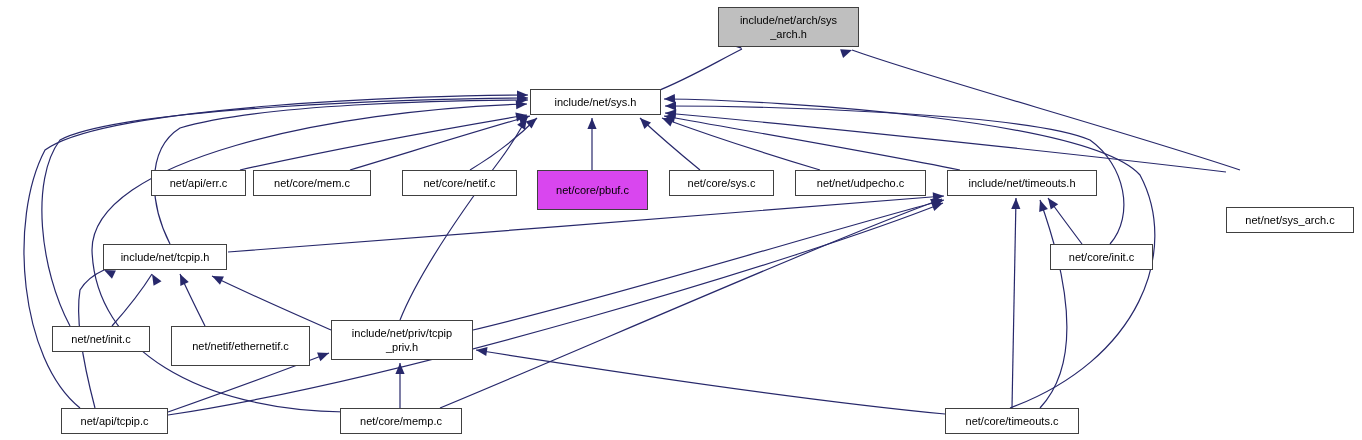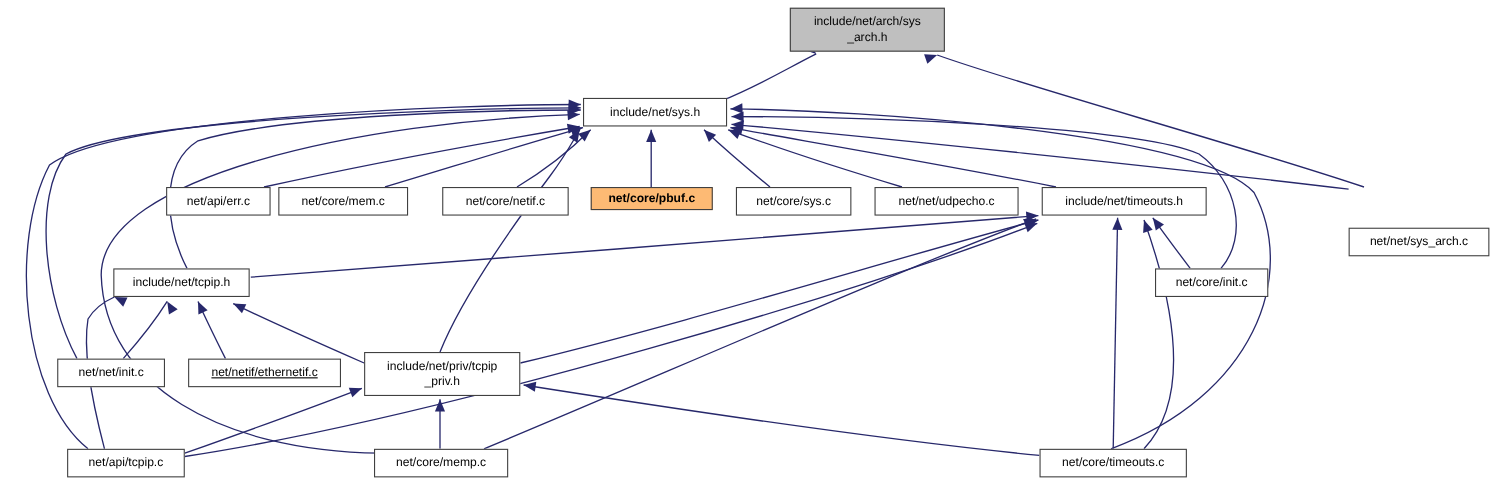--- a/index.html
+++ b/index.html
@@ -80,27 +80,27 @@
       <polygon points="400.00,363.00 395.40,374.00 404.60,374.00" fill="#27286b"></polygon>
       <path d="M 945,414 C 800,400 590,368 476,350" fill="none" stroke="#27286b" stroke-width="1.2"></path>
       <polygon points="476.00,350.00 486.24,356.11 487.54,347.00" fill="#27286b"></polygon>
     </svg>
 <div class="node root" style="left: 718px; top: 7px; width: 141px; height: 40px; border-color: rgb(64, 64, 64); background: rgb(191, 191, 191); color: rgb(0, 0, 0);"><span class="lbl">include/net/arch/sys
 _arch.h</span></div>
     <div class="node" style="left: 530px; top: 89px; width: 131px; height: 26px; border-color: rgb(64, 64, 64); background: rgb(255, 255, 255); color: rgb(0, 0, 0);"><span class="lbl">include/net/sys.h</span></div>
     <div class="node" style="left: 151px; top: 170px; width: 95px; height: 26px; border-color: rgb(64, 64, 64); background: rgb(255, 255, 255); color: rgb(0, 0, 0);"><span class="lbl">net/api/err.c</span></div>
     <div class="node" style="left: 253px; top: 170px; width: 118px; height: 26px; border-color: rgb(64, 64, 64); background: rgb(255, 255, 255); color: rgb(0, 0, 0);"><span class="lbl">net/core/mem.c</span></div>
     <div class="node" style="left: 402px; top: 170px; width: 115px; height: 26px; border-color: rgb(64, 64, 64); background: rgb(255, 255, 255); color: rgb(0, 0, 0);"><span class="lbl">net/core/netif.c</span></div>
-    <div class="node" style="left: 537px; top: 170px; width: 111px; height: 21px; border-color: rgb(64, 64, 64); background: #fdba74; color: rgb(0, 0, 0); font-weight: bold;"><span class="lbl">net/core/pbuf.c</span></div>
+    <div class="node" style="left: 537px; top: 170px; width: 111px; height: 40px; border-color: rgb(64, 64, 64); background: #d946ef; color: rgb(0, 0, 0);"><span class="lbl">net/core/pbuf.c</span></div>
     <div class="node" style="left: 669px; top: 170px; width: 105px; height: 26px; border-color: rgb(64, 64, 64); background: rgb(255, 255, 255); color: rgb(0, 0, 0);"><span class="lbl">net/core/sys.c</span></div>
     <div class="node" style="left: 795px; top: 170px; width: 131px; height: 26px; border-color: rgb(64, 64, 64); background: rgb(255, 255, 255); color: rgb(0, 0, 0);"><span class="lbl">net/net/udpecho.c</span></div>
     <div class="node" style="left: 947px; top: 170px; width: 150px; height: 26px; border-color: rgb(64, 64, 64); background: rgb(255, 255, 255); color: rgb(0, 0, 0);"><span class="lbl">include/net/timeouts.h</span></div>
     <div class="node" style="left: 1226px; top: 170px; width: 128px; height: 26px; border-color: rgb(64, 64, 64); background: rgb(255, 255, 255); color: rgb(0, 0, 0); margin-top: 37px;"><span class="lbl">net/net/sys_arch.c</span></div>
     <div class="node" style="left: 103px; top: 244px; width: 124px; height: 26px; border-color: rgb(64, 64, 64); background: rgb(255, 255, 255); color: rgb(0, 0, 0);"><span class="lbl">include/net/tcpip.h</span></div>
     <div class="node" style="left: 1050px; top: 244px; width: 103px; height: 26px; border-color: rgb(64, 64, 64); background: rgb(255, 255, 255); color: rgb(0, 0, 0);"><span class="lbl">net/core/init.c</span></div>
     <div class="node" style="left: 52px; top: 326px; width: 98px; height: 26px; border-color: rgb(64, 64, 64); background: rgb(255, 255, 255); color: rgb(0, 0, 0);"><span class="lbl">net/net/init.c</span></div>
-    <div class="node" style="left: 171px; top: 326px; width: 139px; height: 26px; border-color: rgb(64, 64, 64); background: rgb(255, 255, 255); color: rgb(0, 0, 0); text-decoration: underline;"><span class="lbl">net/netif/ethernetif.c</span></div>
+    <div class="node" style="left: 171px; top: 326px; width: 139px; height: 40px; border-color: rgb(64, 64, 64); background: rgb(255, 255, 255); color: rgb(0, 0, 0);"><span class="lbl">net/netif/ethernetif.c</span></div>
     <div class="node" style="left: 331px; top: 320px; width: 142px; height: 40px; border-color: rgb(64, 64, 64); background: rgb(255, 255, 255); color: rgb(0, 0, 0);"><span class="lbl">include/net/priv/tcpip
 _priv.h</span></div>
     <div class="node" style="left: 61px; top: 408px; width: 107px; height: 26px; border-color: rgb(64, 64, 64); background: rgb(255, 255, 255); color: rgb(0, 0, 0);"><span class="lbl">net/api/tcpip.c</span></div>
     <div class="node" style="left: 945px; top: 408px; width: 134px; height: 26px; border-color: rgb(64, 64, 64); background: rgb(255, 255, 255); color: rgb(0, 0, 0);"><span class="lbl">net/core/timeouts.c</span></div>
     <div class="node" style="left: 340px; top: 408px; width: 122px; height: 26px; border-color: rgb(64, 64, 64); background: rgb(255, 255, 255); color: rgb(0, 0, 0);"><span class="lbl">net/core/memp.c</span></div>
   </div>
 
 </body></html>

